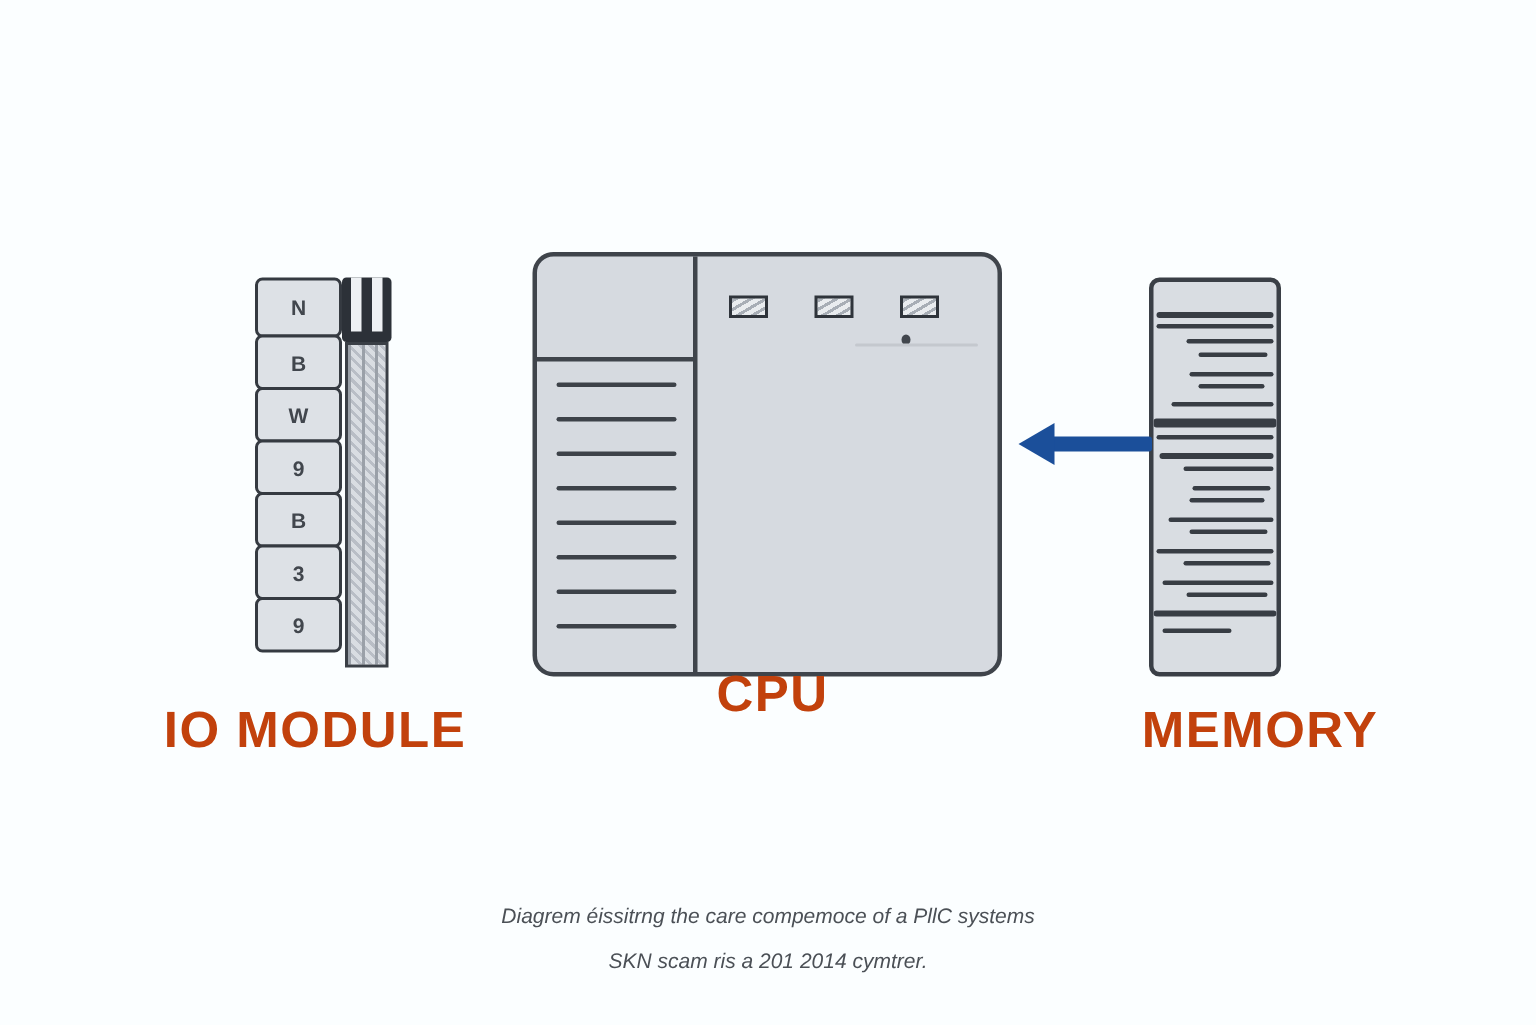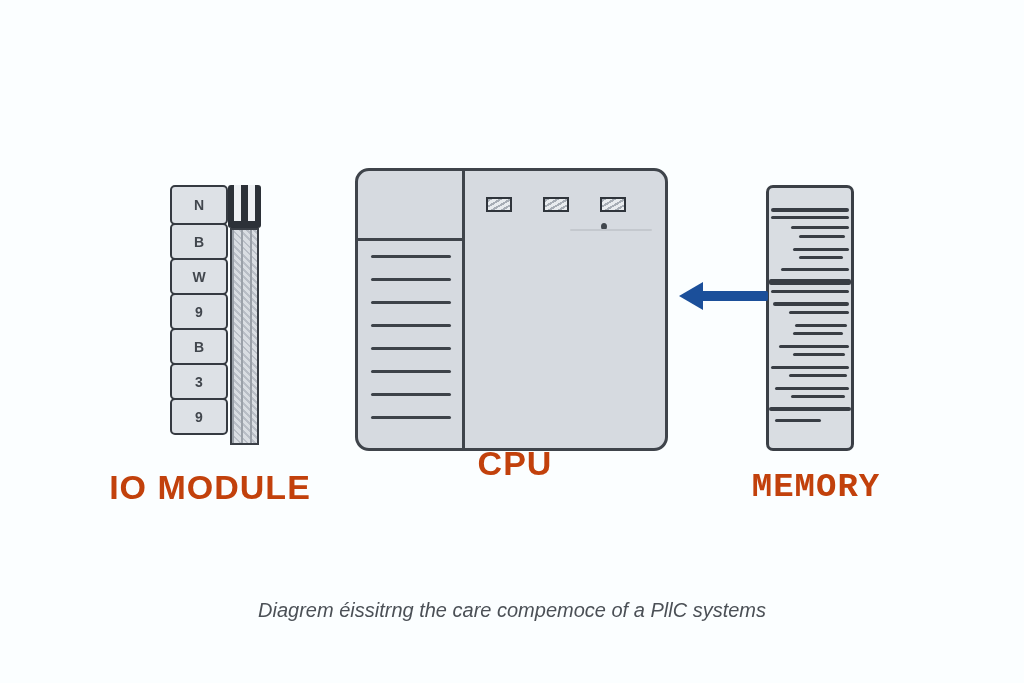--- a/index.html
+++ b/index.html
@@ -71,26 +71,26 @@
     border-right:24px solid #1b4f9a;
   }
 
   
   .blk-label{
     font-weight:800;font-size:34px;letter-spacing:1px;color:#c2410c;
     text-align:center;white-space:nowrap;
   }
   .lbl-io{left:95px;top:468px;width:230px;}
   .lbl-cpu{left:440px;top:444px;width:150px;}
-  .lbl-mem{left:716px;top:468px;width:200px;font-family:Liberation Mono, monospace;}
+  .lbl-mem{left:740px;top:468px;width:200px;}
 
   
   .caption{
     left:0;top:595px;width:1024px;text-align:center;
-    font-style:italic;font-size:20px;line-height:30px;color:#4b5056;
+    font-style:italic;font-size:14px;line-height:30px;color:#4b5056;
   }
 </style>
 </head>
 <body style="background: rgb(251, 254, 255);">
 
 <div class="abs io-wrap">
   <div class="io-cells" id="io-cells">
       <div class="io-cell">N</div>
       <div class="io-cell">B</div>
       <div class="io-cell">W</div>
@@ -156,13 +156,14 @@
 
 <div class="abs arrow-tail" id="arrow-tail" style="background: rgb(27, 79, 154);"></div>
 <div class="abs arrow-head"></div>
 
 <div class="abs blk-label lbl-io">IO MODULE</div>
 <div class="abs blk-label lbl-cpu">CPU</div>
 <div class="abs blk-label lbl-mem">MEMORY</div>
 
 <div class="abs caption">
   <div>Diagrem éissitrng the care compemoce of a PllC systems</div>
+  <div>SKN scam ris a 201 2014 cymtrer.</div>
 </div>
 
 </body></html>

